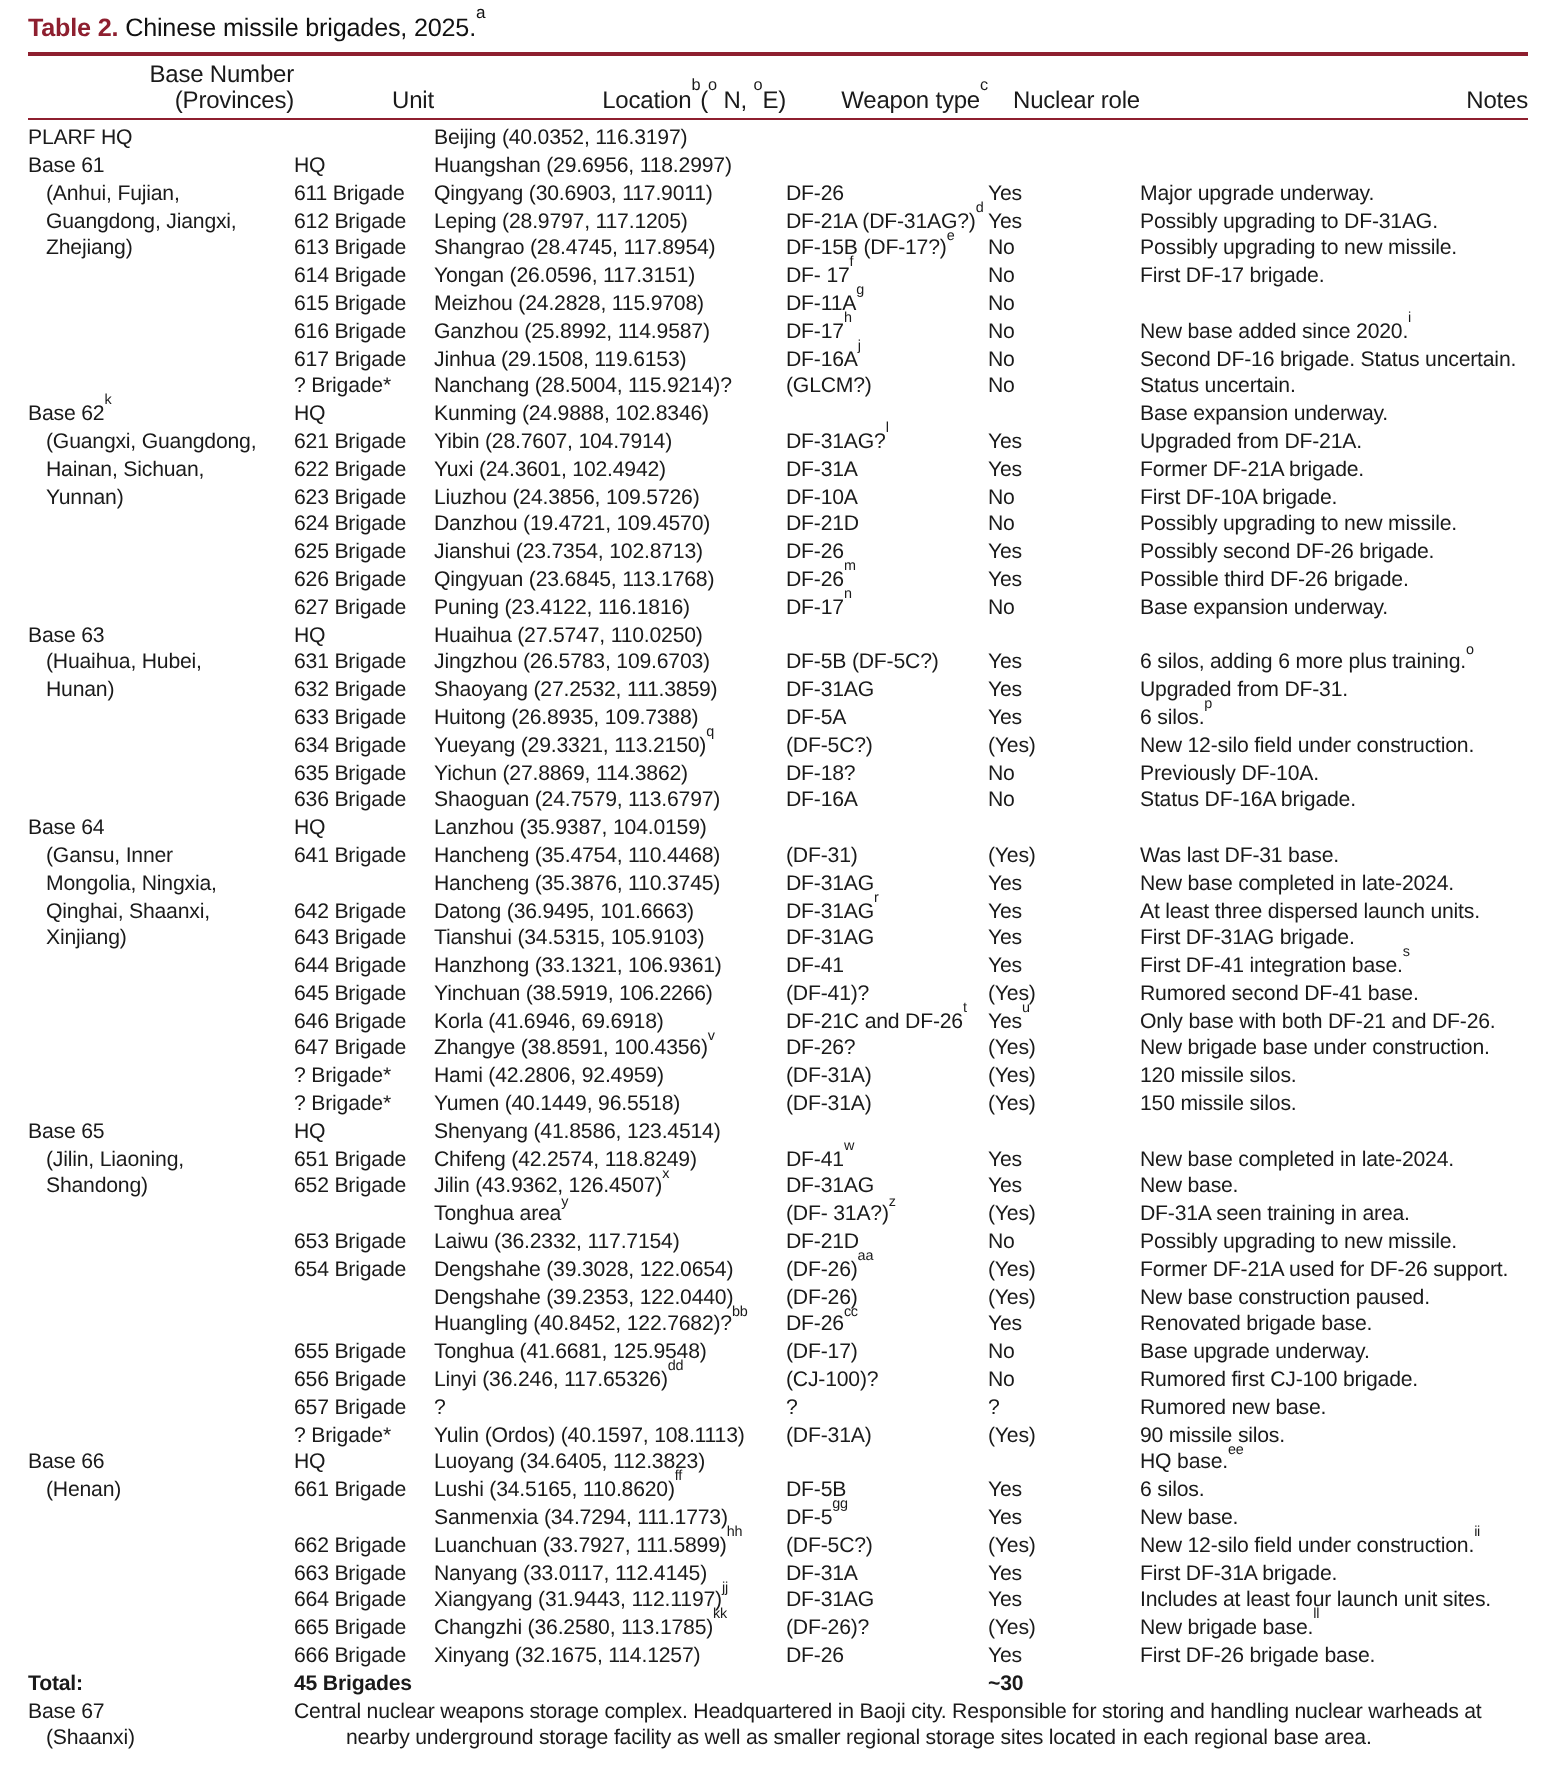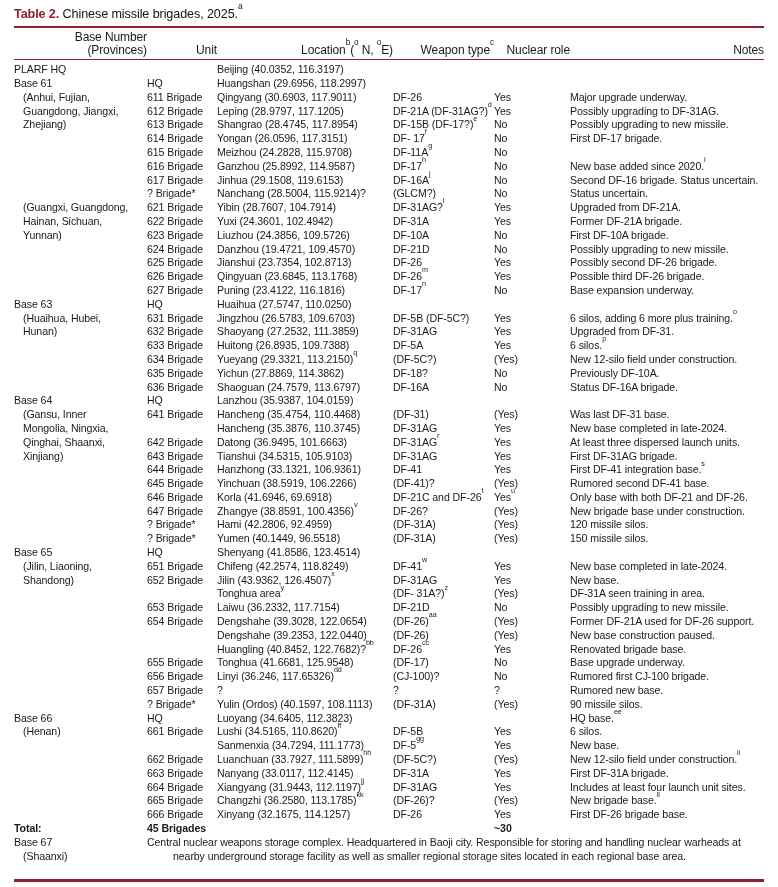--- a/index.html
+++ b/index.html
@@ -163,20 +163,28 @@
         </tr>
         <tr>
           <td></td>
           <td>? Brigade*</td>
           <td>Nanchang (28.5004, 115.9214)?</td>
           <td>(GLCM?)</td>
           <td>No</td>
           <td>Status uncertain.</td>
         </tr>
         <tr>
+          <td>Base 62<sup>k</sup></td>
+          <td>HQ</td>
+          <td>Kunming (24.9888, 102.8346)</td>
+          <td></td>
+          <td></td>
+          <td>Base expansion underway.</td>
+        </tr>
+        <tr>
           <td class="ind">(Guangxi, Guangdong,</td>
           <td>621 Brigade</td>
           <td>Yibin (28.7607, 104.7914)</td>
           <td>DF-31AG?<sup>l</sup></td>
           <td>Yes</td>
           <td>Upgraded from DF-21A.</td>
         </tr>
         <tr>
           <td class="ind">Hainan, Sichuan,</td>
           <td>622 Brigade</td>

